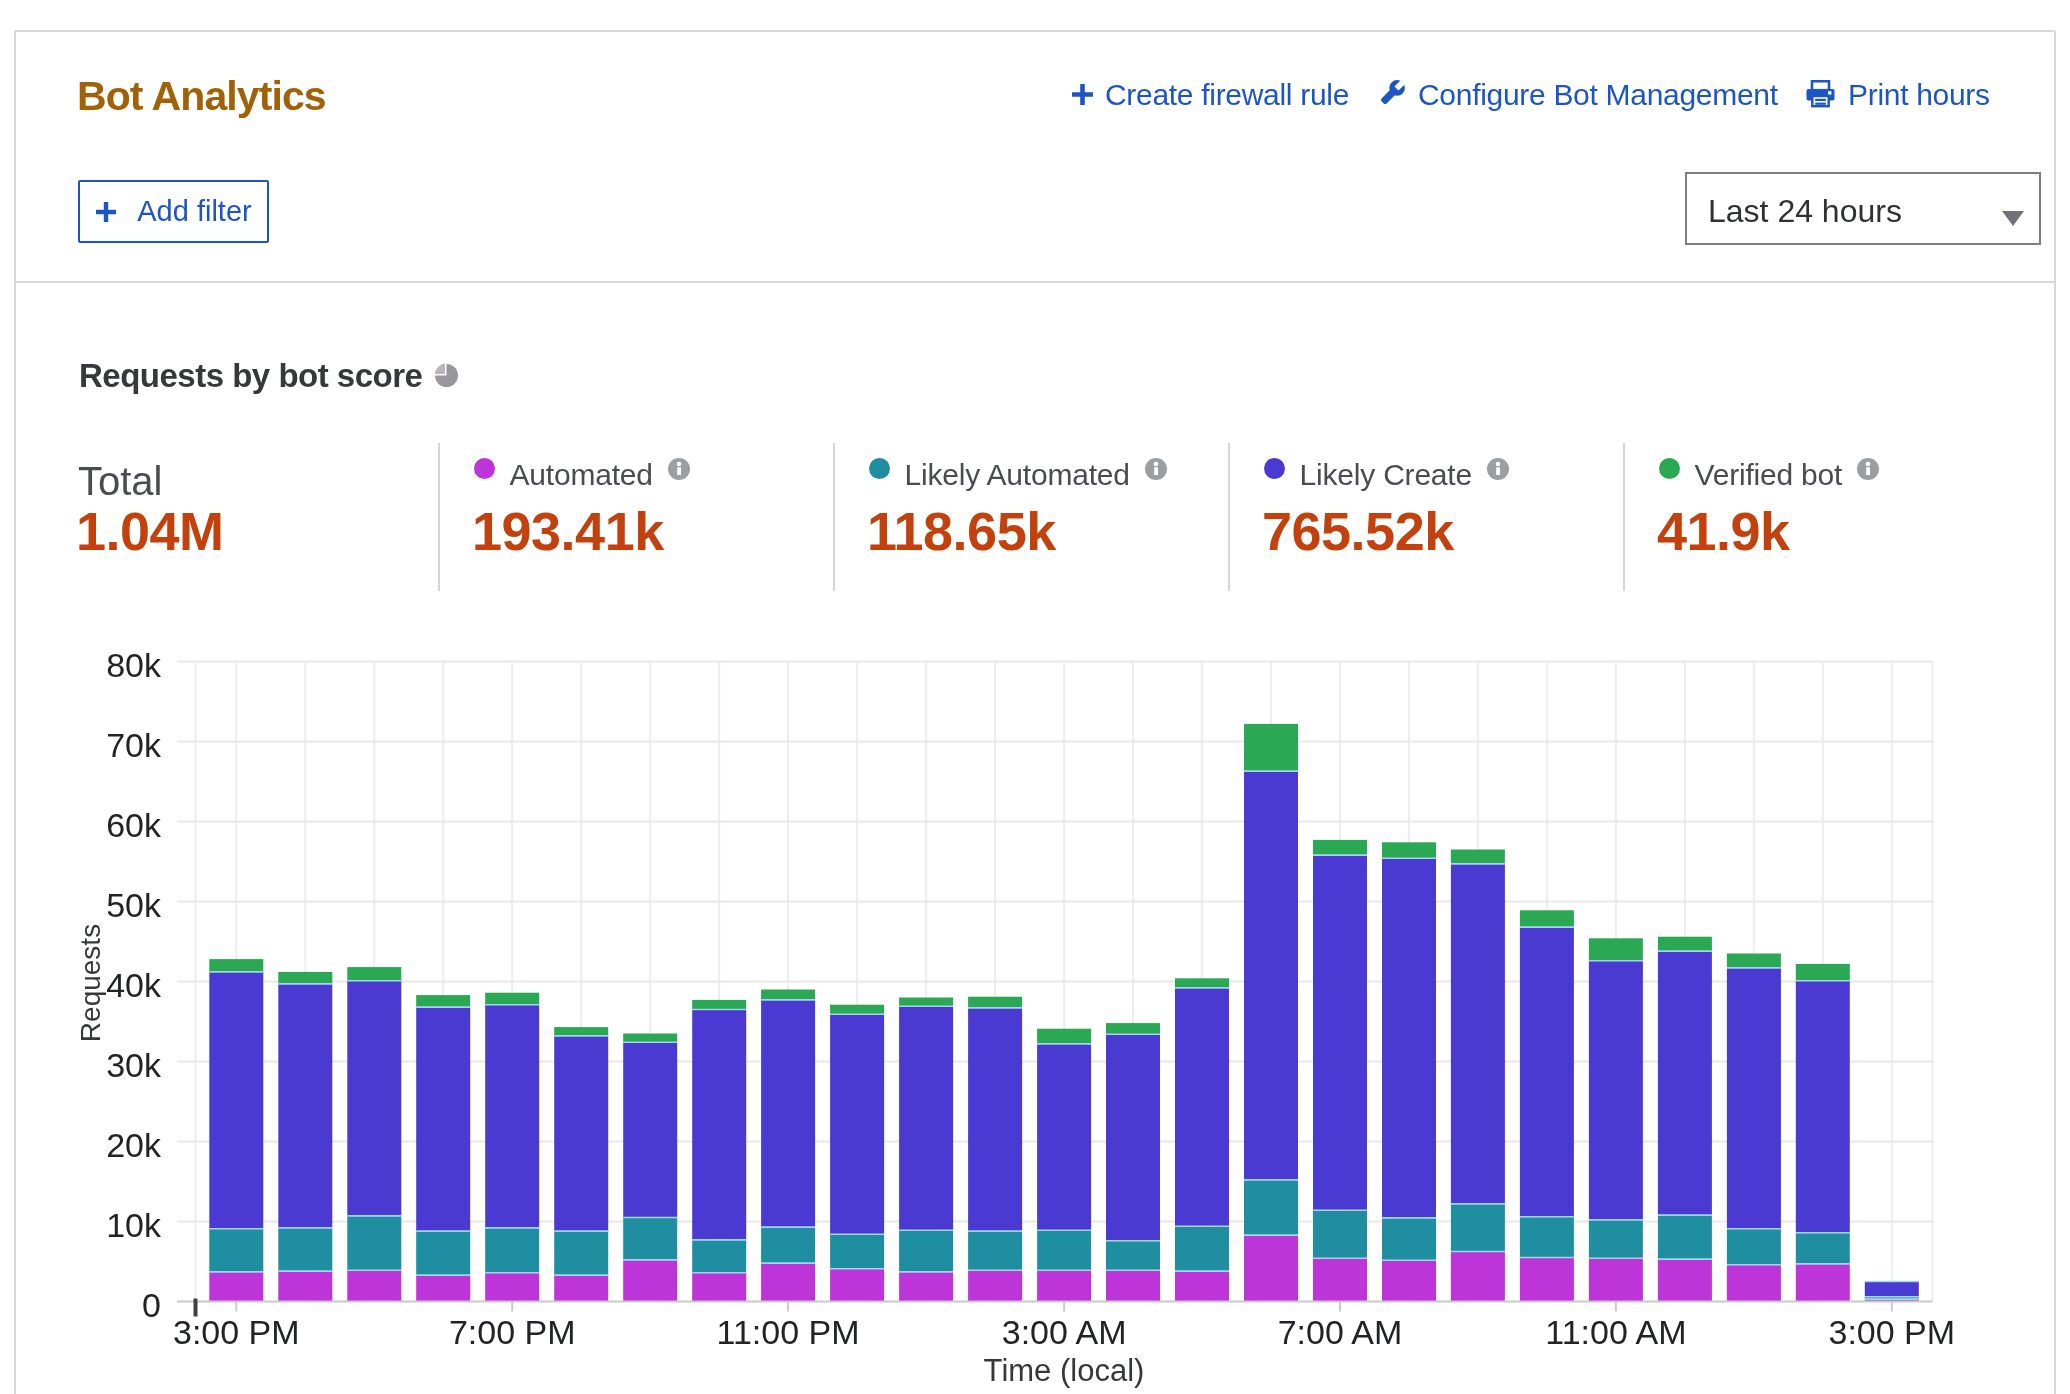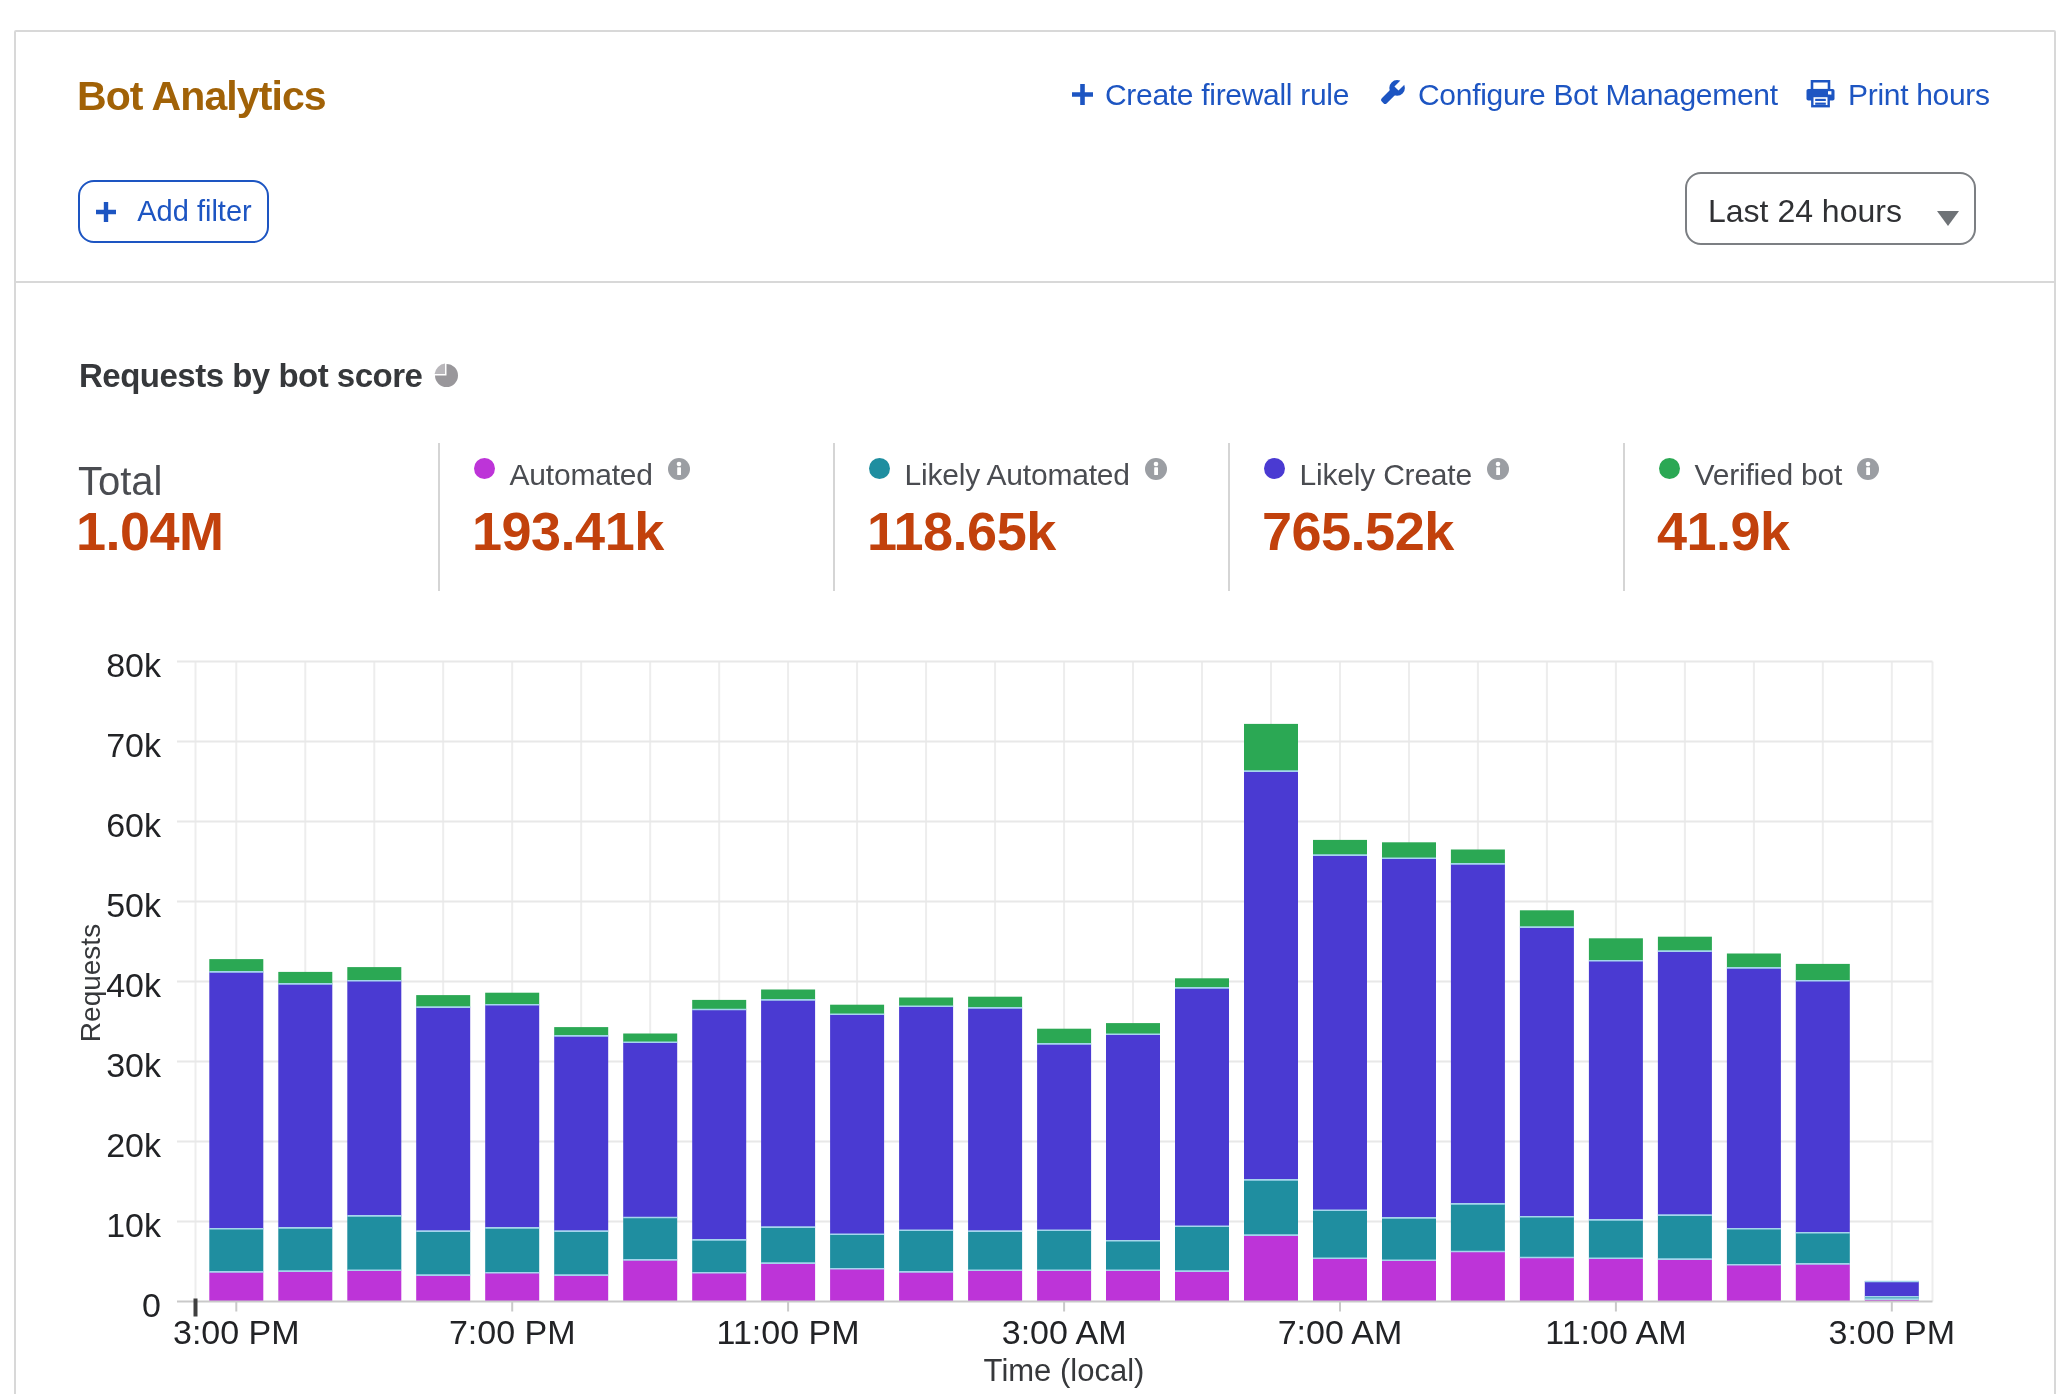--- a/index.html
+++ b/index.html
@@ -1,22 +1,22 @@
 <!DOCTYPE html>
 <html><head>
 <meta charset="utf-8">
 <style>
 * { margin:0; padding:0; box-sizing:border-box; }
 html,body { width:2070px; height:1394px; background:#fff; font-family:"Liberation Sans", sans-serif; position:relative; overflow:hidden; }
 .card { position:absolute; left:14px; top:30px; width:2042px; height:1420px; border:2px solid #d8d8d8; border-radius:2px; background:#fff; }
 .hdivider { position:absolute; left:15px; top:281px; width:2040px; height:2px; background:#d8d8d8; }
 h1.title { position:absolute; left:77px; top:73px; font-size:41px; font-weight:700; color:#a16207; letter-spacing:-0.9px; }
 .link { position:absolute; font-size:30px; color:#1d55c2; font-weight:400; white-space:nowrap; letter-spacing:-0.3px; }
-.btn { position:absolute; left:78px; top:180px; width:191px; height:63px; border:2.5px solid #1d55c2; border-radius:16px; color:#1d55c2; font-size:29px; display:flex; align-items:center; justify-content:center; gap:20px; }
-.select { position:absolute; left:1685px; top:172px; width:291px; height:73px; border:2.5px solid #7c7f83; border-radius:16px; }
+.btn { position:absolute; left:78px; top:180px; width:191px; height:63px; border:2.5px solid #1d55c2; border-radius:2px; color:#1d55c2; font-size:29px; display:flex; align-items:center; justify-content:center; gap:20px; }
+.select { position:absolute; left:1685px; top:172px; width:356px; height:73px; border:2.5px solid #7c7f83; border-radius:0; }
 .select .txt { position:absolute; left:21px; top:19px; font-size:32px; color:#303134; }
 .select .caret { position:absolute; right:15px; top:37px; width:0; height:0; border-left:11px solid transparent; border-right:11px solid transparent; border-top:15px solid #6f7377; }
 h2.sec { position:absolute; left:79px; top:357px; font-size:33px; font-weight:700; color:#36383b; letter-spacing:-0.5px; }
 .pie { position:absolute; left:433px; top:362px; }
 .vdiv { position:absolute; top:443px; width:2px; height:148px; background:#d5d5d5; }
 .slabel { position:absolute; font-size:40px; color:#4a4c51; white-space:nowrap; }
 .lrow { position:absolute; top:458px; display:flex; align-items:flex-start; gap:15px; }
 .slabel2 { font-size:30px; color:#4a4c51; white-space:nowrap; letter-spacing:-0.2px; }
 .sval { position:absolute; top:500px; font-size:54px; font-weight:700; color:#c2410c; letter-spacing:-0.5px; white-space:nowrap; }
 .dot { width:21px; height:21px; border-radius:50%; flex:none; }

